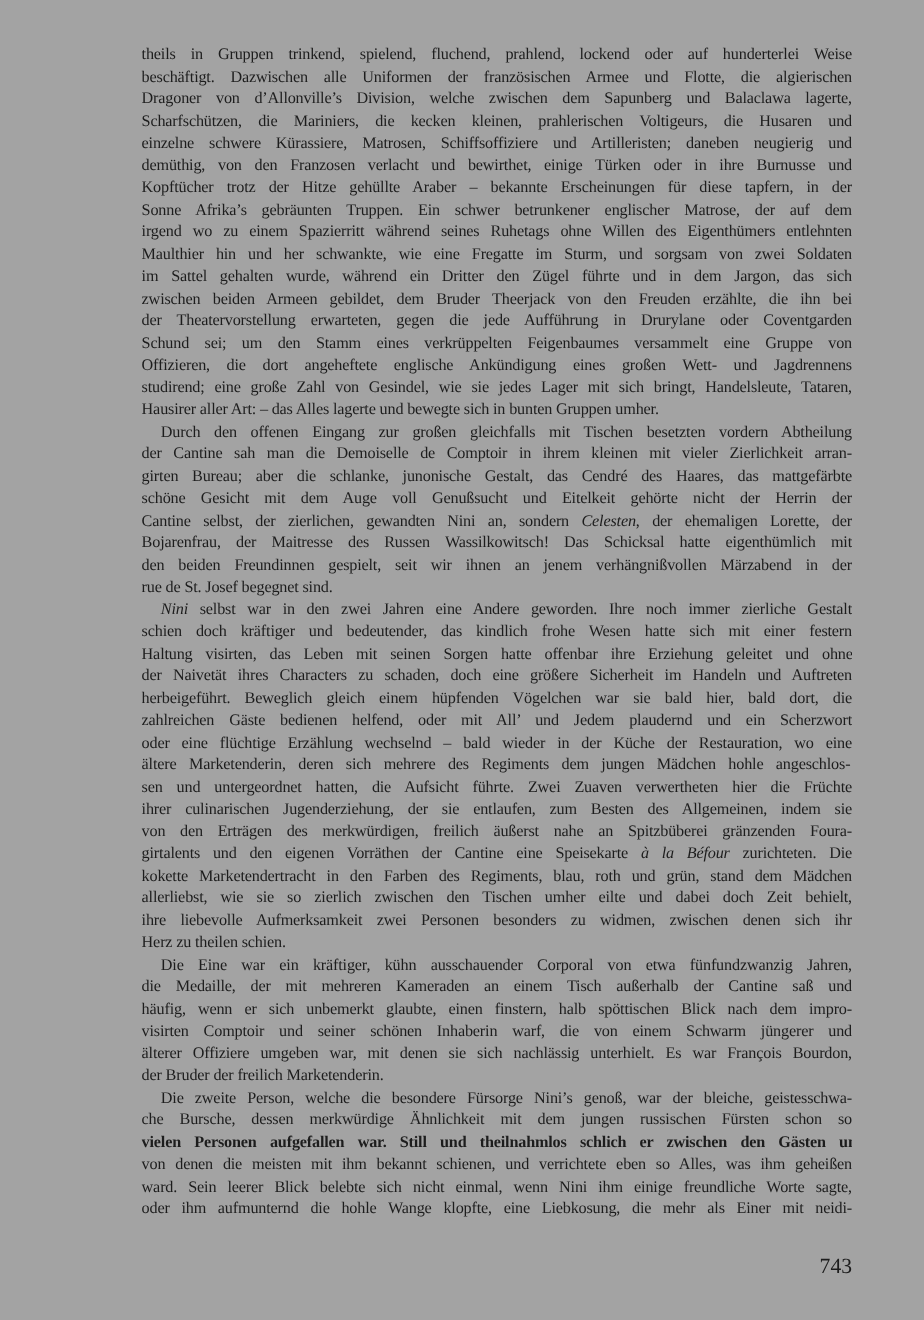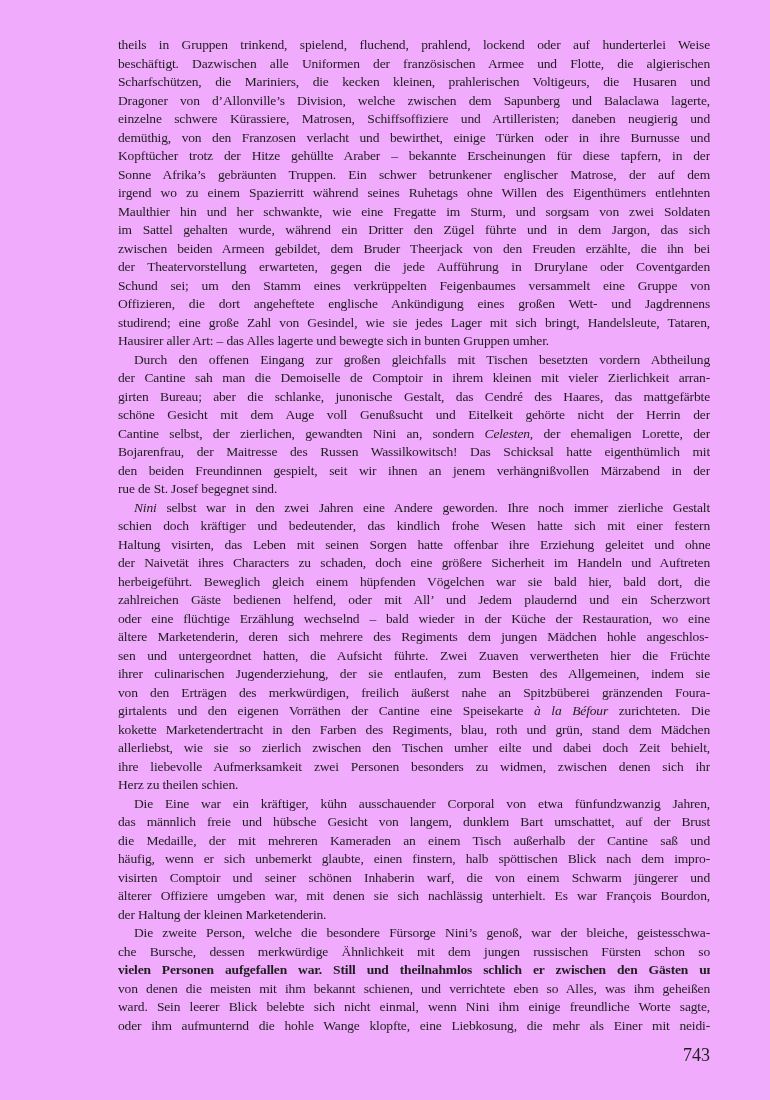--- a/index.html
+++ b/index.html
@@ -4,21 +4,21 @@
 <style>
   html, body {
     margin: 0;
     padding: 0;
     background: #ffffff;
   }
   .page {
     position: relative;
     width: 770px;
     height: 1100px;
-    background: #f0abfc;
+    background: #a3a3a3;
     overflow: hidden;
     font-family: "Liberation Serif", "DejaVu Serif", serif;
   }
   .text-block {
     position: absolute;
     left: 118px;
     top: 36px;
     width: 592px;
     color: #1d1d1d;
     font-size: 13.5px;
@@ -43,22 +43,22 @@
     color: #1d1d1d;
   }
 </style>
 </head>
 <body style="background: rgb(255, 255, 255);">
 
 <div class="page">
   <div class="text-block" id="text-block" style="color: rgb(29, 29, 29);">
       <div class="line"><span class="line-inner" style="word-spacing: 9.301px;"><span>theils in Gruppen trinkend, spielend, fluchend, prahlend, lockend oder auf hunderterlei Weise</span></span></div>
       <div class="line"><span class="line-inner" style="word-spacing: 10.033px;"><span>beschäftigt. Dazwischen alle Uniformen der französischen Armee und Flotte, die algierischen</span></span></div>
+      <div class="line"><span class="line-inner" style="word-spacing: 8.989px;"><span>Dragoner von d’Allonville’s Division, welche zwischen dem Sapunberg und Balaclawa lagerte,</span></span></div>
       <div class="line"><span class="line-inner" style="word-spacing: 10.32px;"><span>Scharfschützen, die Mariniers, die kecken kleinen, prahlerischen Voltigeurs, die Husaren und</span></span></div>
-      <div class="line"><span class="line-inner" style="word-spacing: 8.989px;"><span>Dragoner von d’Allonville’s Division, welche zwischen dem Sapunberg und Balaclawa lagerte,</span></span></div>
       <div class="line"><span class="line-inner" style="word-spacing: 9.243px;"><span>einzelne schwere Kürassiere, Matrosen, Schiffsoffiziere und Artilleristen; daneben neugierig und</span></span></div>
       <div class="line"><span class="line-inner" style="word-spacing: 7.415px;"><span>demüthig, von den Franzosen verlacht und bewirthet, einige Türken oder in ihre Burnusse und</span></span></div>
       <div class="line"><span class="line-inner" style="word-spacing: 7.742px;"><span>Kopftücher trotz der Hitze gehüllte Araber – bekannte Erscheinungen für diese tapfern, in der</span></span></div>
       <div class="line"><span class="line-inner" style="word-spacing: 9.124px;"><span>Sonne Afrika’s gebräunten Truppen. Ein schwer betrunkener englischer Matrose, der auf dem</span></span></div>
       <div class="line"><span class="line-inner" style="word-spacing: 5.982px;"><span>irgend wo zu einem Spazierritt während seines Ruhetags ohne Willen des Eigenthümers entlehnten</span></span></div>
       <div class="line"><span class="line-inner" style="word-spacing: 6.792px;"><span>Maulthier hin und her schwankte, wie eine Fregatte im Sturm, und sorgsam von zwei Soldaten</span></span></div>
       <div class="line"><span class="line-inner" style="word-spacing: 7.467px;"><span>im Sattel gehalten wurde, während ein Dritter den Zügel führte und in dem Jargon, das sich</span></span></div>
       <div class="line"><span class="line-inner" style="word-spacing: 7.016px;"><span>zwischen beiden Armeen gebildet, dem Bruder Theerjack von den Freuden erzählte, die ihn bei</span></span></div>
       <div class="line"><span class="line-inner" style="word-spacing: 9.37px;"><span>der Theatervorstellung erwarteten, gegen die jede Aufführung in Drurylane oder Coventgarden</span></span></div>
       <div class="line"><span class="line-inner" style="word-spacing: 9.668px;"><span>Schund sei; um den Stamm eines verkrüppelten Feigenbaumes versammelt eine Gruppe von</span></span></div>
@@ -83,26 +83,25 @@
       <div class="line"><span class="line-inner" style="word-spacing: 7.156px;"><span>ältere Marketenderin, deren sich mehrere des Regiments dem jungen Mädchen hohle angeschlos-</span></span></div>
       <div class="line"><span class="line-inner" style="word-spacing: 8.393px;"><span>sen und untergeordnet hatten, die Aufsicht führte. Zwei Zuaven verwertheten hier die Früchte</span></span></div>
       <div class="line"><span class="line-inner" style="word-spacing: 8.328px;"><span>ihrer culinarischen Jugenderziehung, der sie entlaufen, zum Besten des Allgemeinen, indem sie</span></span></div>
       <div class="line"><span class="line-inner" style="word-spacing: 9.04px;"><span>von den Erträgen des merkwürdigen, freilich äußerst nahe an Spitzbüberei gränzenden Foura-</span></span></div>
       <div class="line"><span class="line-inner" style="word-spacing: 7.441px;"><span>girtalents und den eigenen Vorräthen der Cantine eine Speisekarte </span><span class="it">à la Béfour</span><span> zurichteten. Die</span></span></div>
       <div class="line"><span class="line-inner" style="word-spacing: 5.95px;"><span>kokette Marketendertracht in den Farben des Regiments, blau, roth und grün, stand dem Mädchen</span></span></div>
       <div class="line"><span class="line-inner" style="word-spacing: 7.731px;"><span>allerliebst, wie sie so zierlich zwischen den Tischen umher eilte und dabei doch Zeit behielt,</span></span></div>
       <div class="line"><span class="line-inner" style="word-spacing: 8.75px;"><span>ihre liebevolle Aufmerksamkeit zwei Personen besonders zu widmen, zwischen denen sich ihr</span></span></div>
       <div class="line"><span class="line-inner"><span>Herz zu theilen schien.</span></span></div>
       <div class="line" style="text-indent: 16px;"><span class="line-inner" style="word-spacing: 8.717px;"><span>Die Eine war ein kräftiger, kühn ausschauender Corporal von etwa fünfundzwanzig Jahren,</span></span></div>
-      <div class="line"><span class="line-inner" style="word-spacing: 7.95px;"><span>das männlich freie und hübsche Gesicht von langem, dunklem Bart umschattet, auf der Brust</span></span></div>
       <div class="line"><span class="line-inner" style="word-spacing: 9.147px;"><span>die Medaille, der mit mehreren Kameraden an einem Tisch außerhalb der Cantine saß und</span></span></div>
       <div class="line"><span class="line-inner" style="word-spacing: 6.883px;"><span>häufig, wenn er sich unbemerkt glaubte, einen finstern, halb spöttischen Blick nach dem impro-</span></span></div>
       <div class="line"><span class="line-inner" style="word-spacing: 9.15px;"><span>visirten Comptoir und seiner schönen Inhaberin warf, die von einem Schwarm jüngerer und</span></span></div>
       <div class="line"><span class="line-inner" style="word-spacing: 6px;"><span>älterer Offiziere umgeben war, mit denen sie sich nachlässig unterhielt. Es war François Bourdon,</span></span></div>
-      <div class="line"><span class="line-inner"><span>der Haltung der kleinen Marketenderin.</span></span></div>
+      <div class="line"><span class="line-inner"><span>der Bruder der freilich Marketenderin.</span></span></div>
       <div class="line" style="text-indent: 16px;"><span class="line-inner" style="word-spacing: 6.103px;"><span>Die zweite Person, welche die besondere Fürsorge Nini’s genoß, war der bleiche, geistesschwa-</span></span></div>
       <div class="line"><span class="line-inner" style="word-spacing: 10.135px;"><span>che Bursche, dessen merkwürdige Ähnlichkeit mit dem jungen russischen Fürsten schon so</span></span></div>
       <div class="line"><span class="line-inner" style="word-spacing: 7.802px; font-weight: bold;"><span>vielen Personen aufgefallen war. Still und theilnahmlos schlich er zwischen den Gästen umher,</span></span></div>
       <div class="line"><span class="line-inner" style="word-spacing: 5.001px;"><span>von denen die meisten mit ihm bekannt schienen, und verrichtete eben so Alles, was ihm geheißen</span></span></div>
       <div class="line"><span class="line-inner" style="word-spacing: 6.055px;"><span>ward. Sein leerer Blick belebte sich nicht einmal, wenn Nini ihm einige freundliche Worte sagte,</span></span></div>
       <div class="line"><span class="line-inner" style="word-spacing: 6.573px;"><span>oder ihm aufmunternd die hohle Wange klopfte, eine Liebkosung, die mehr als Einer mit neidi-</span></span></div>
     </div>
   <div class="page-number">743</div>
 </div>
 

